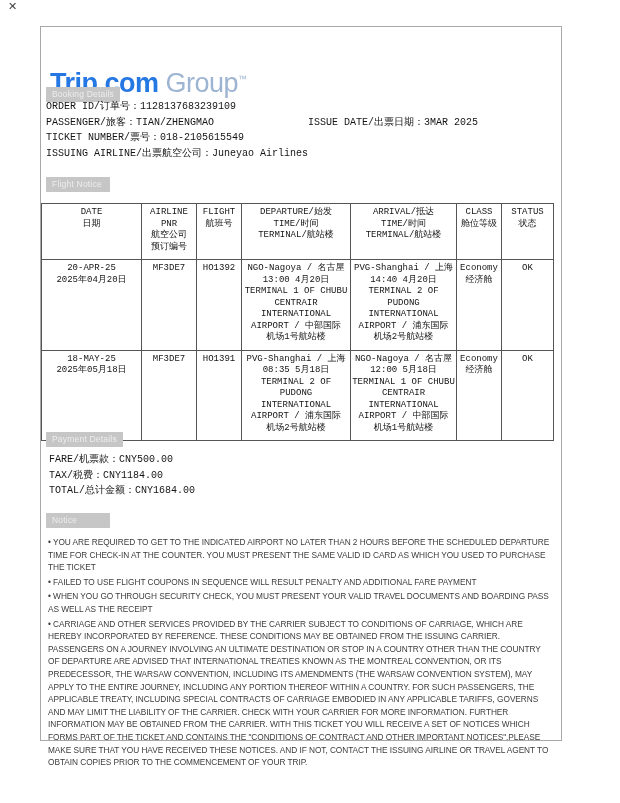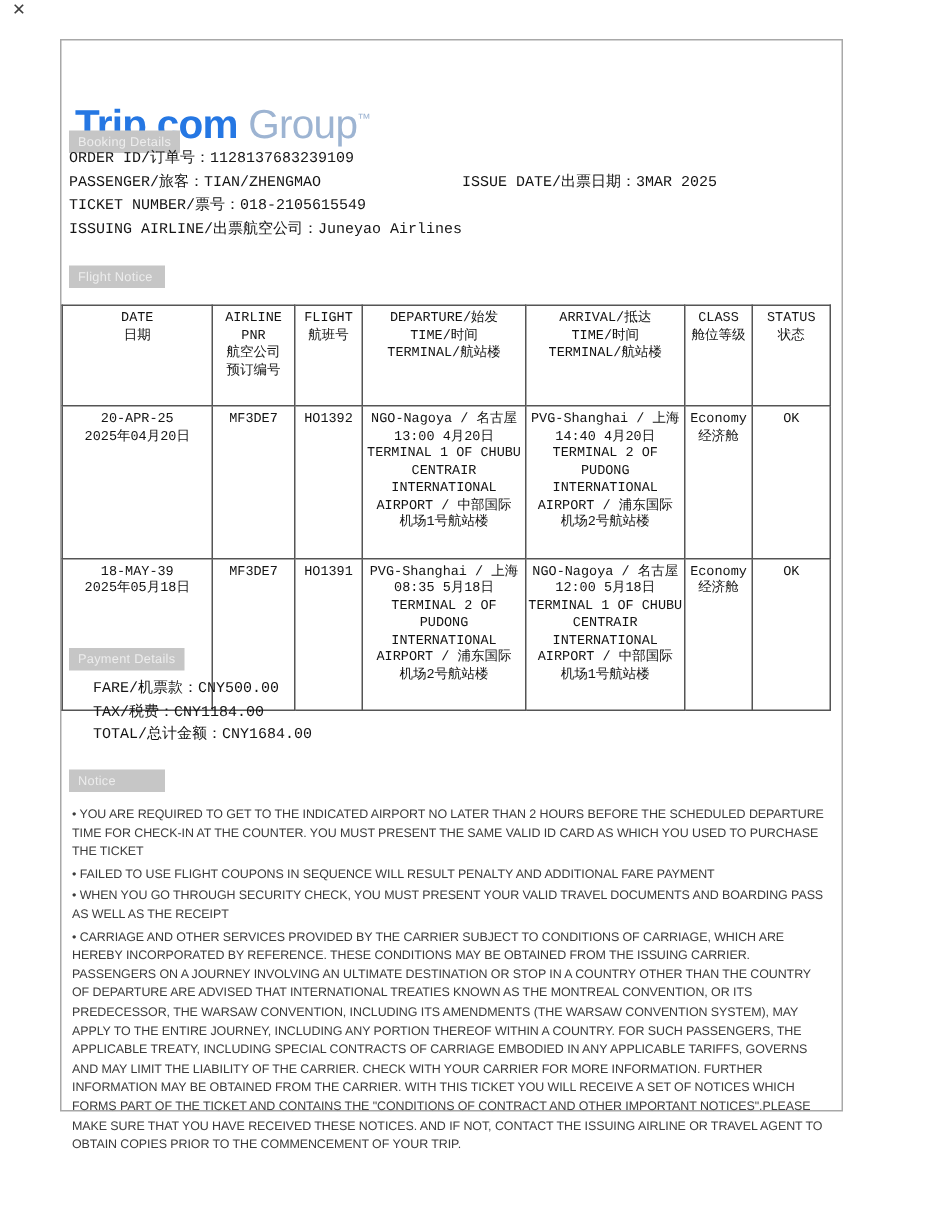--- a/index.html
+++ b/index.html
@@ -33,29 +33,29 @@
   .chip{
     background:#c6c6c6;color:#ededed;font-size:8.5px;line-height:10px;
     padding:2px 6px 3px 6px;min-width:52px;letter-spacing:0.2px;
   }
   .dots{flex:1;border-bottom:1px dotted #7d7d7d;height:1px;margin-left:7px;transform:translateY(1px);}
   .mono{font-family:"Liberation Mono","DejaVu Sans Mono",monospace;}
   
   .booking{position:absolute;left:5px;top:72px;width:512px;font-size:10px;line-height:15.5px;color:#141414;}
   .booking .row{position:relative;white-space:nowrap;}
   .booking .right{position:absolute;left:262px;top:0;}
-  .payment{position:absolute;left:21px;top:425px;width:512px;font-size:10px;line-height:15.5px;color:#141414;}
+  .payment{position:absolute;left:8px;top:425px;width:512px;font-size:10px;line-height:15.5px;color:#141414;}
   
   .ftable{
     position:absolute;left:0;top:176px;width:512px;border-collapse:collapse;table-layout:fixed;
     font-size:9px;line-height:11.5px;color:#141414;
   }
   .ftable th,.ftable td{
     border:1px solid #555;vertical-align:top;text-align:center;
-    padding:3px 0 17px 0;white-space:pre-line;font-weight:normal;overflow:hidden;
+    padding:3px 0 6px 0;white-space:pre-line;font-weight:normal;overflow:hidden;
   }
   .ftable td{height:80px;}
   
   .notice{
     position:absolute;left:5px;top:507px;width:508px;color:#3b3b3b;
     font-size:8.3px;line-height:12.6px;letter-spacing:-0.05px;
   }
   .notice p{margin:2px;}
 </style>
 </head>
@@ -139,21 +139,21 @@
 TERMINAL 2 OF
 PUDONG
 INTERNATIONAL
 AIRPORT / 浦东国际
 机场2号航站楼</td>
         <td>Economy
 经济舱</td>
         <td>OK</td>
       </tr>
       <tr>
-        <td>18-MAY-39
+        <td>18-MAY-25
 2025年05月18日</td>
         <td>MF3DE7</td>
         <td>HO1391</td>
         <td>PVG-Shanghai / 上海
 08:35 5月18日
 TERMINAL 2 OF
 PUDONG
 INTERNATIONAL
 AIRPORT / 浦东国际
 机场2号航站楼</td>

